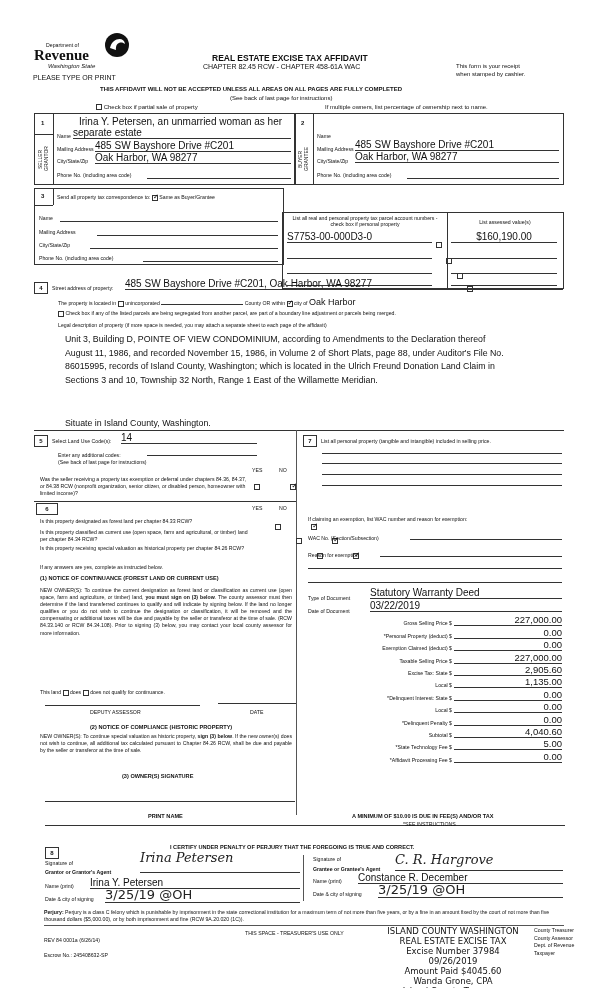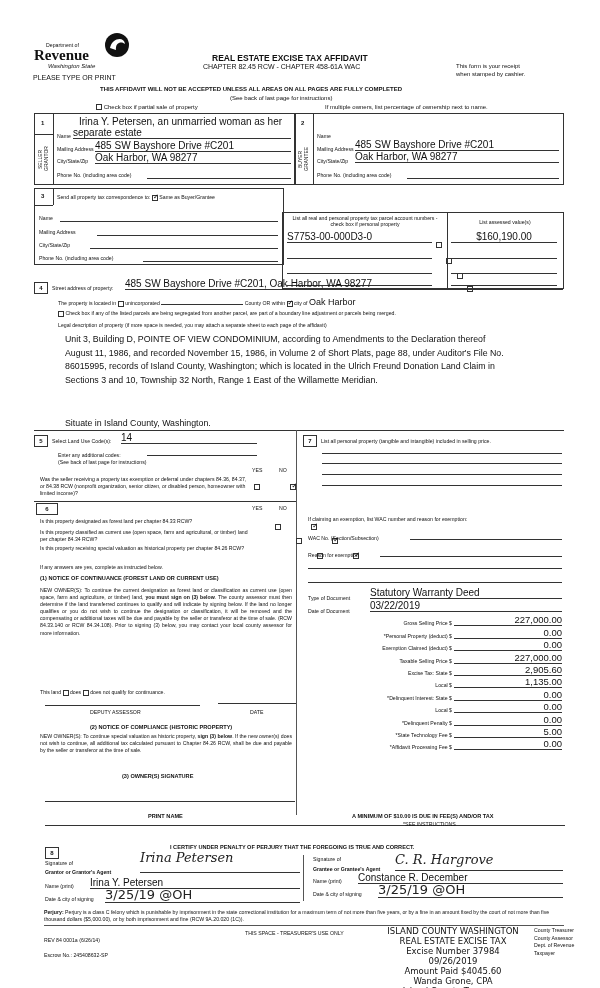--- a/index.html
+++ b/index.html
@@ -252,20 +252,24 @@
       </div>
       <div style="display: flex; align-items: flex-end; height: 12.4px;">
         <span style="width: 152px; text-align: right; font-size: 5.2px; padding-right: 2px;">Local $</span>
         <span style="width: 108px; text-align: right; font-size: 9.5px; border-bottom: 1px solid rgb(51, 51, 51); line-height: 10px;">0.00</span>
       </div>
       <div style="display: flex; align-items: flex-end; height: 12.4px;">
         <span style="width: 152px; text-align: right; font-size: 5.2px; padding-right: 2px;">*Delinquent Penalty $</span>
         <span style="width: 108px; text-align: right; font-size: 9.5px; border-bottom: 1px solid rgb(51, 51, 51); line-height: 10px;">0.00</span>
       </div>
       <div style="display: flex; align-items: flex-end; height: 12.4px;">
+        <span style="width: 152px; text-align: right; font-size: 5.2px; padding-right: 2px;">Subtotal $</span>
+        <span style="width: 108px; text-align: right; font-size: 9.5px; border-bottom: 1px solid rgb(51, 51, 51); line-height: 10px;">4,040.60</span>
+      </div>
+      <div style="display: flex; align-items: flex-end; height: 12.4px;">
         <span style="width: 152px; text-align: right; font-size: 5.2px; padding-right: 2px;">*State Technology Fee $</span>
         <span style="width: 108px; text-align: right; font-size: 9.5px; border-bottom: 1px solid rgb(51, 51, 51); line-height: 10px;">5.00</span>
       </div>
       <div style="display: flex; align-items: flex-end; height: 12.4px;">
         <span style="width: 152px; text-align: right; font-size: 5.2px; padding-right: 2px;">*Affidavit Processing Fee $</span>
         <span style="width: 108px; text-align: right; font-size: 9.5px; border-bottom: 1px solid rgb(51, 51, 51); line-height: 10px;">0.00</span>
       </div>
     </div>
 </div>
 

